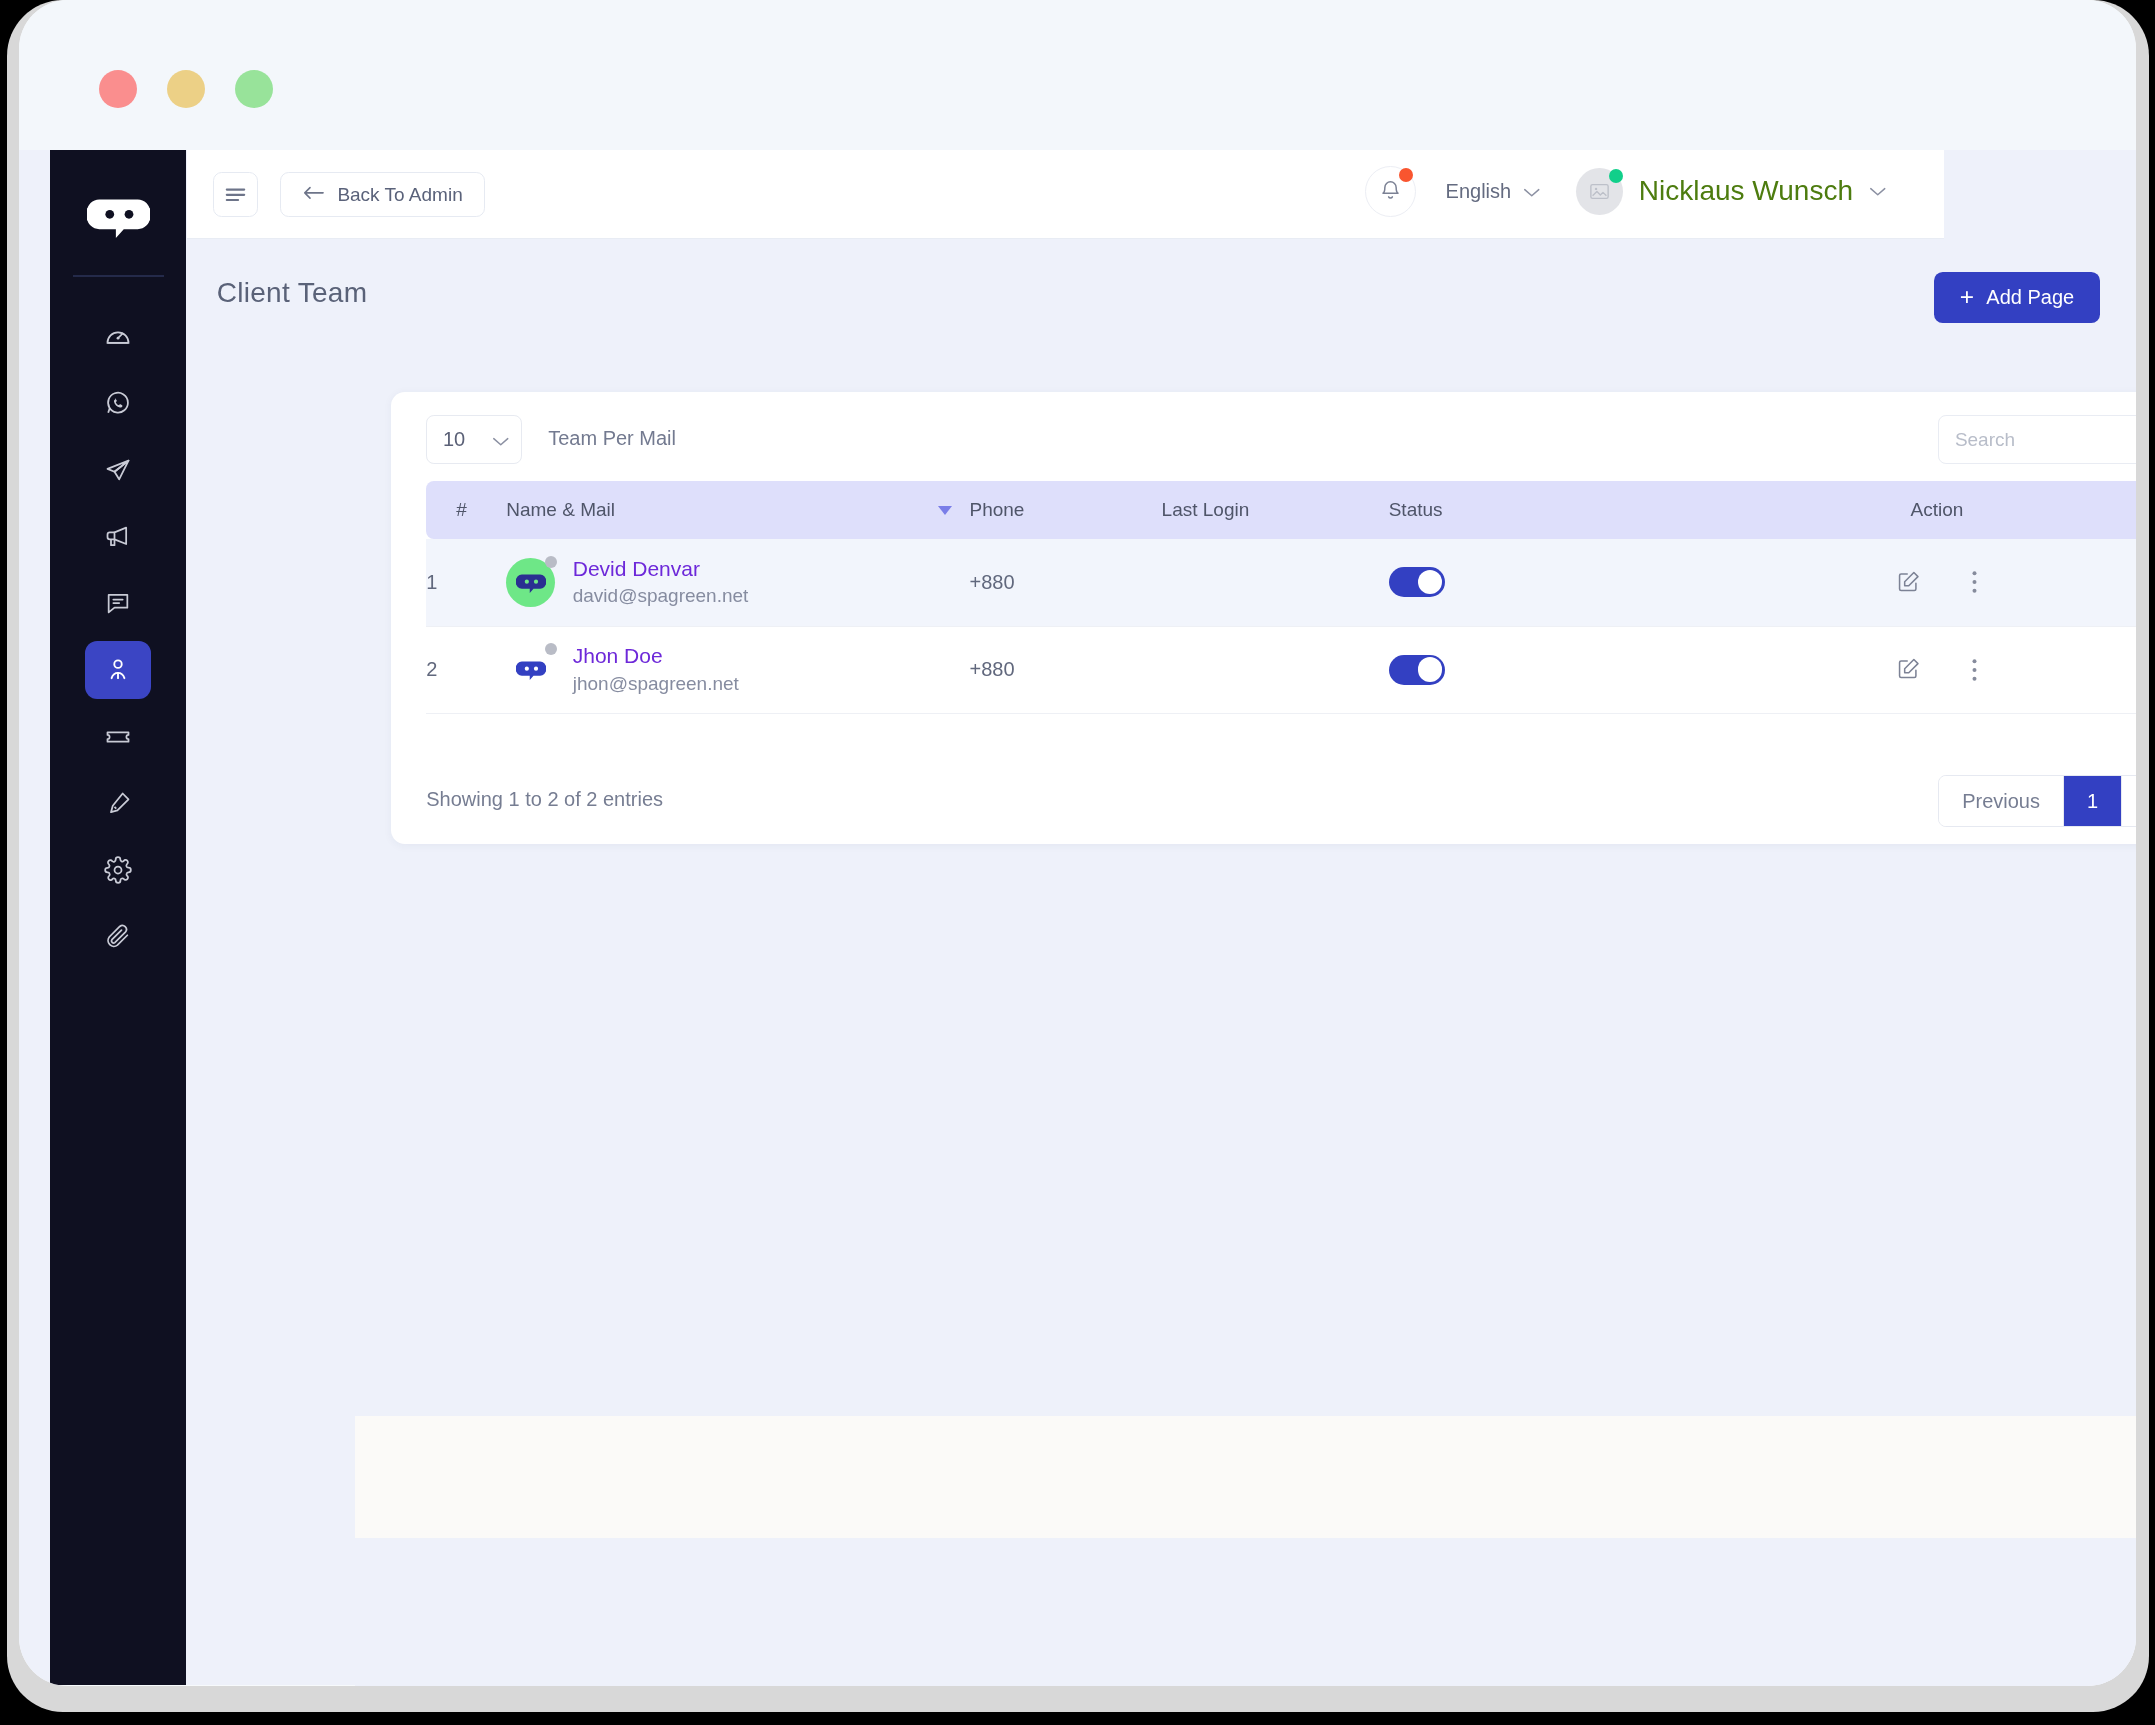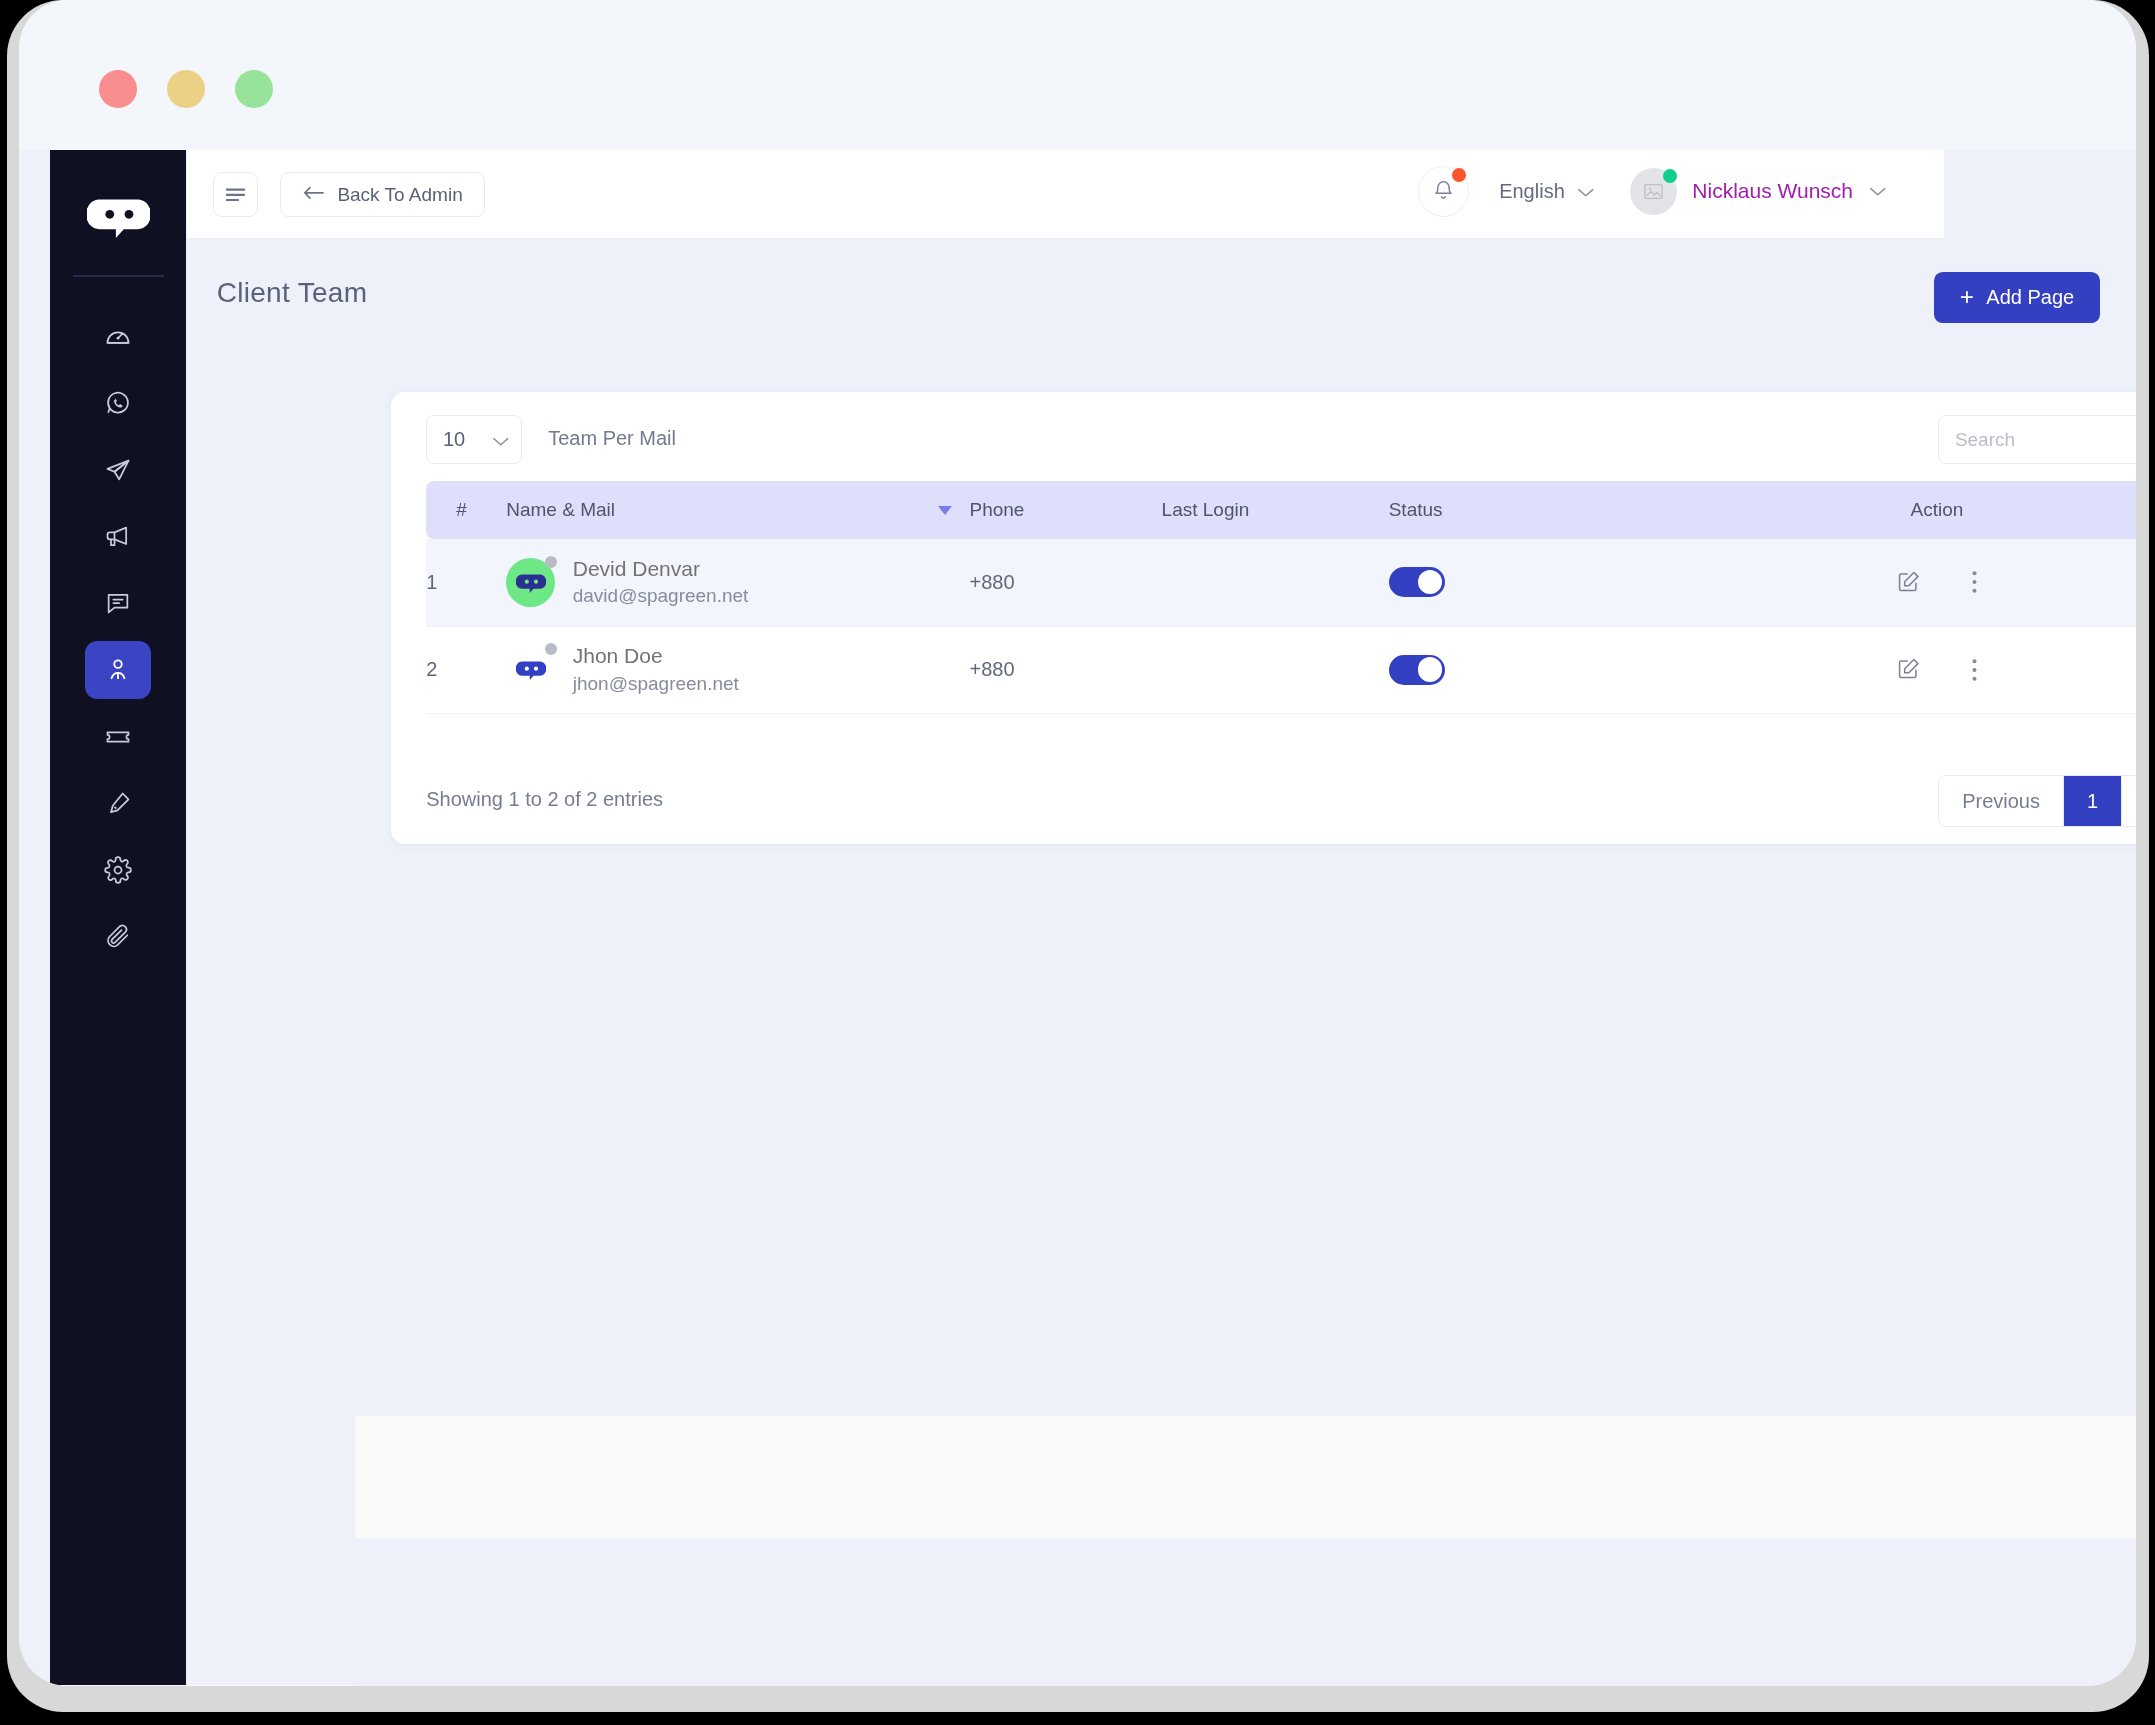--- a/index.html
+++ b/index.html
@@ -168,21 +168,21 @@
     background: #e3e4e8;
     display: flex; align-items: center; justify-content: center;
   }
   #user-online-dot {
     position: absolute;
     right: 0px; top: 0.9px;
     width: 14px; height: 14px;
     border-radius: 50%;
     background: #11cf8a;
   }
-  #user-name { font-size: 21px; color: #a21caf; white-space: nowrap; }
+  #user-name { font-size: 28px; color: #4d7c0f; white-space: nowrap; }
 
   
   #page-body {
     position: absolute;
     left: 0; top: 89px;
     width: 1949px; height: 1031px;
     background: #eef1fa;
   }
   #page-head {
     position: absolute;
@@ -304,21 +304,21 @@
   .avatar-circle {
     width: 49px; height: 49px; border-radius: 50%;
     display: flex; align-items: center; justify-content: center;
   }
   .avatar-status {
     position: absolute; right: -1.7px; top: -1.7px;
     width: 12.2px; height: 12.2px; border-radius: 50%;
     background: #b9bcc6;
   }
   .name-block { display: flex; flex-direction: column; gap: 4.4px; }
-  .person-name { font-size: 21px; color: #737373; }
+  .person-name { font-size: 21px; color: #6d28d9; }
   .person-mail { font-size: 19px; color: #868ca0; }
 
   
   .status-toggle {
     width: 56px; height: 30px;
     background: #3340c2;
     border-radius: 15px;
     position: relative;
     cursor: pointer;
   }

